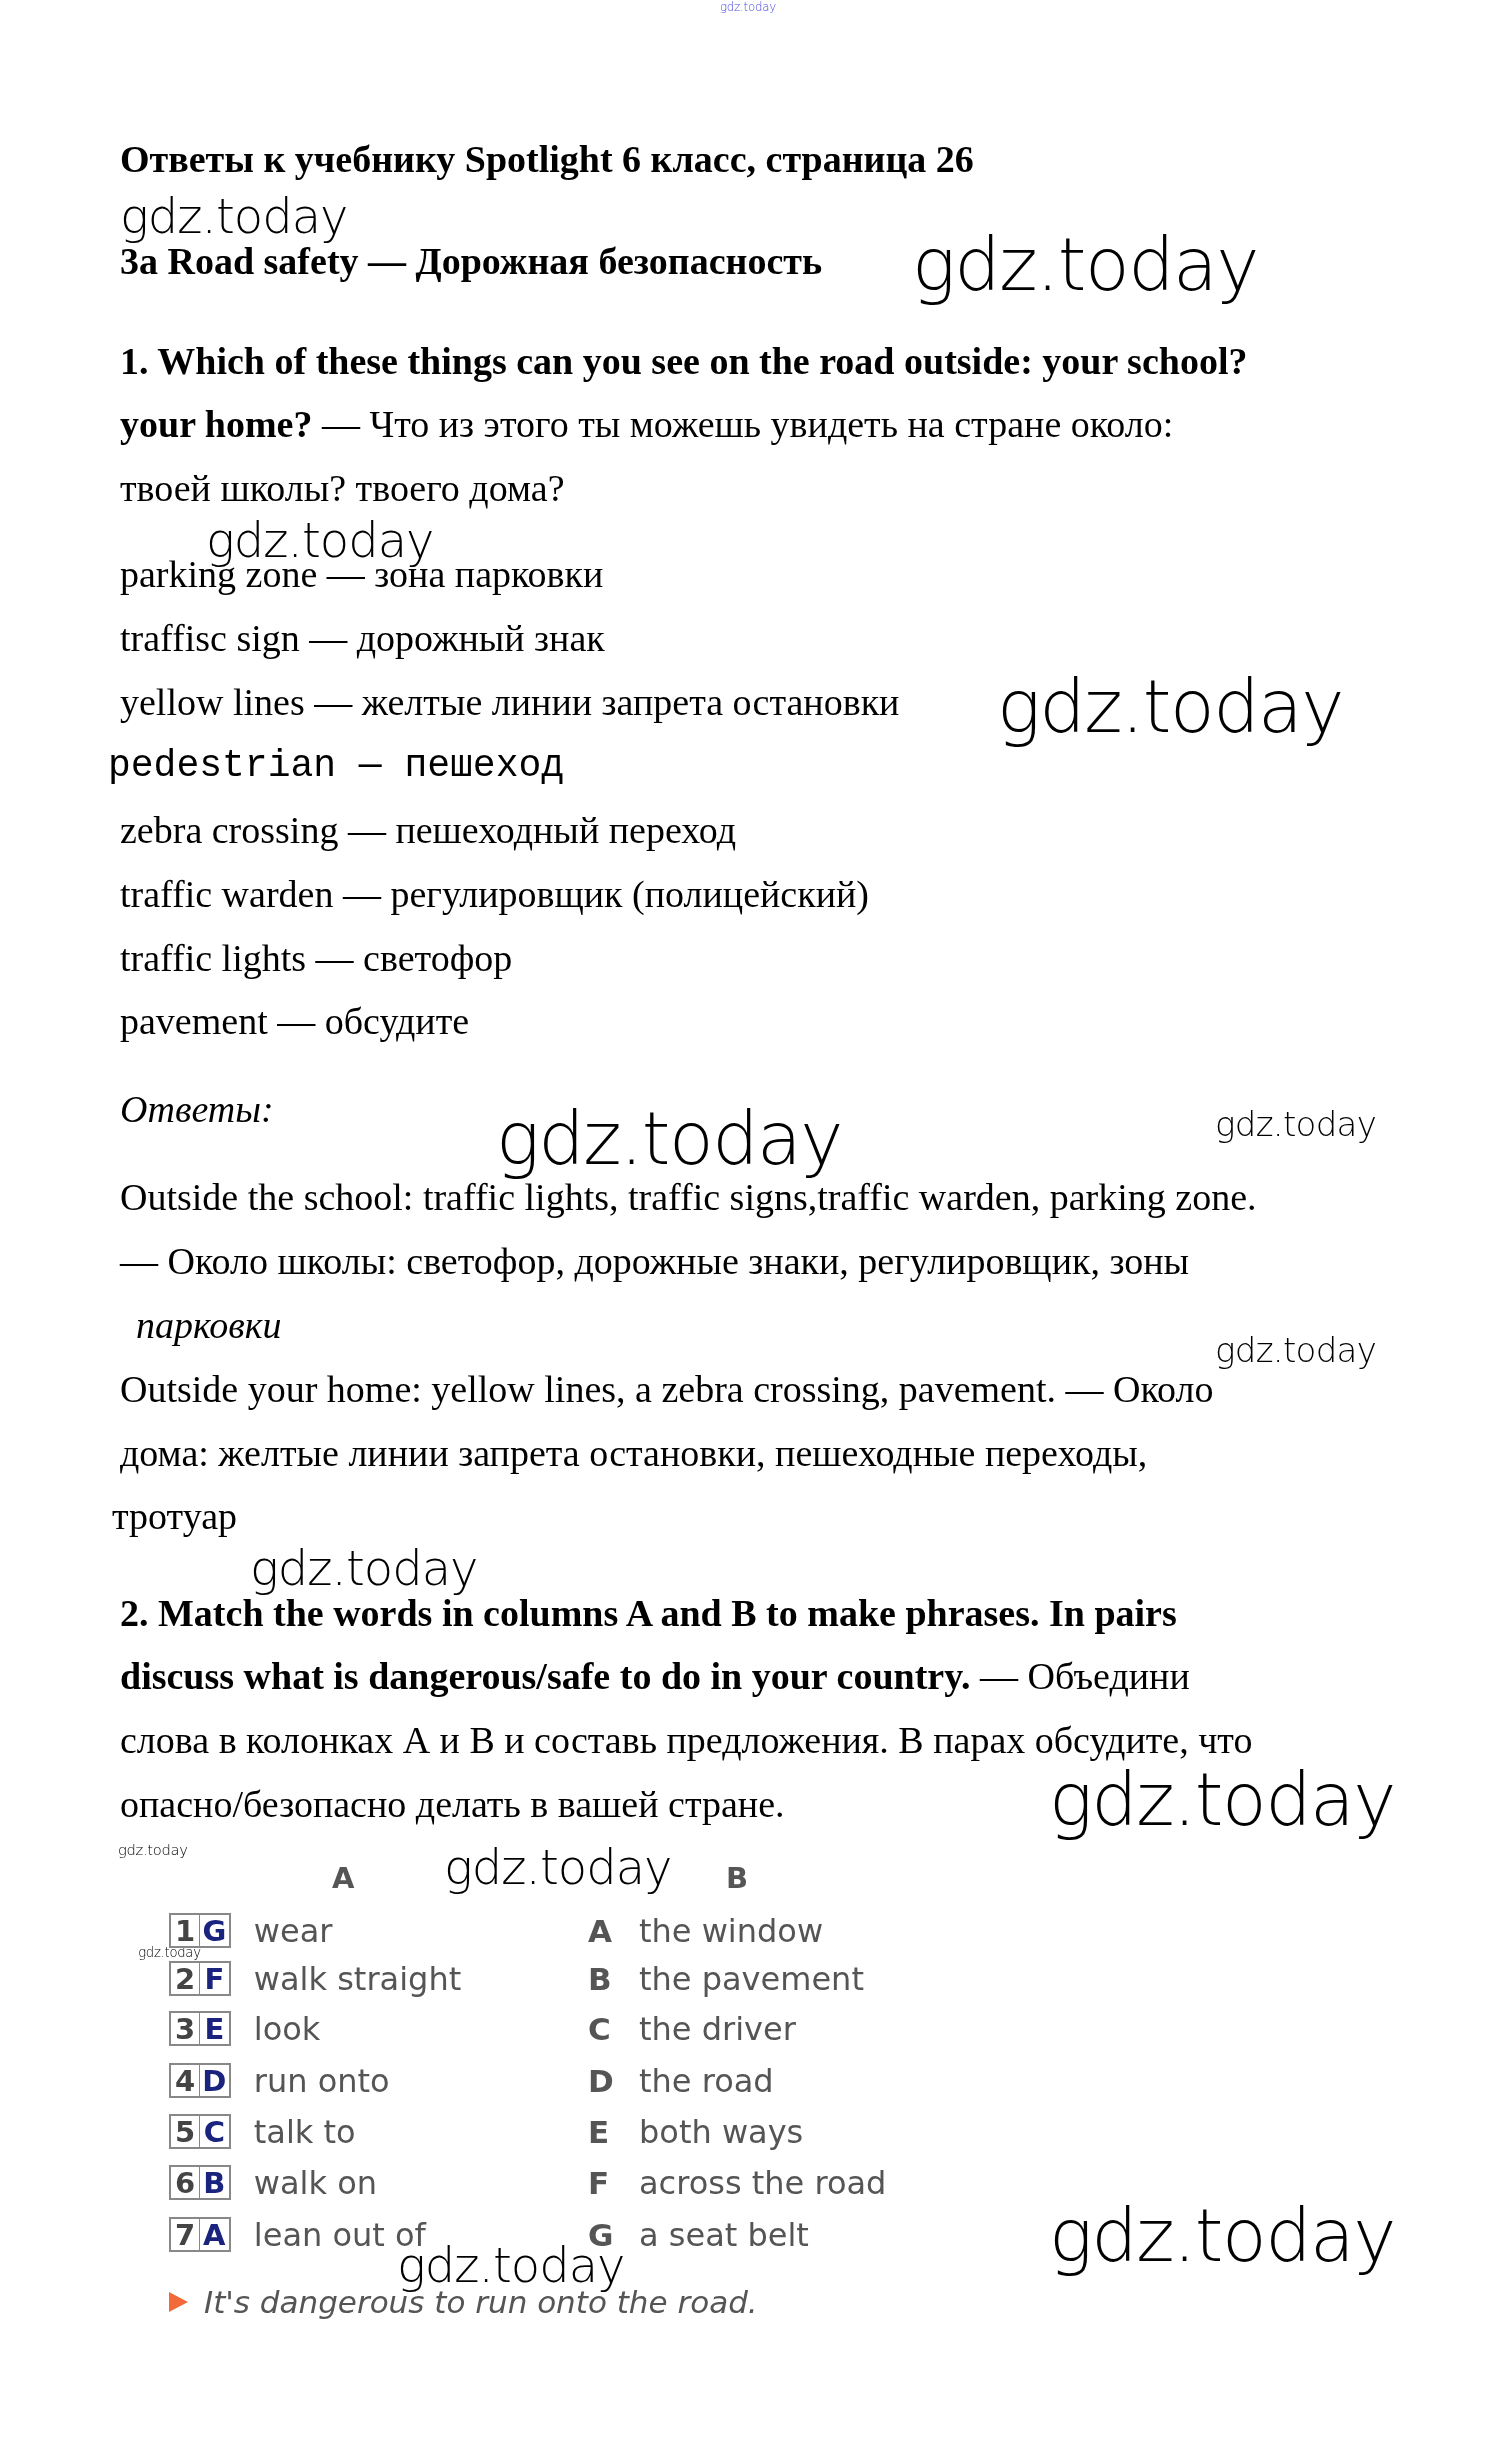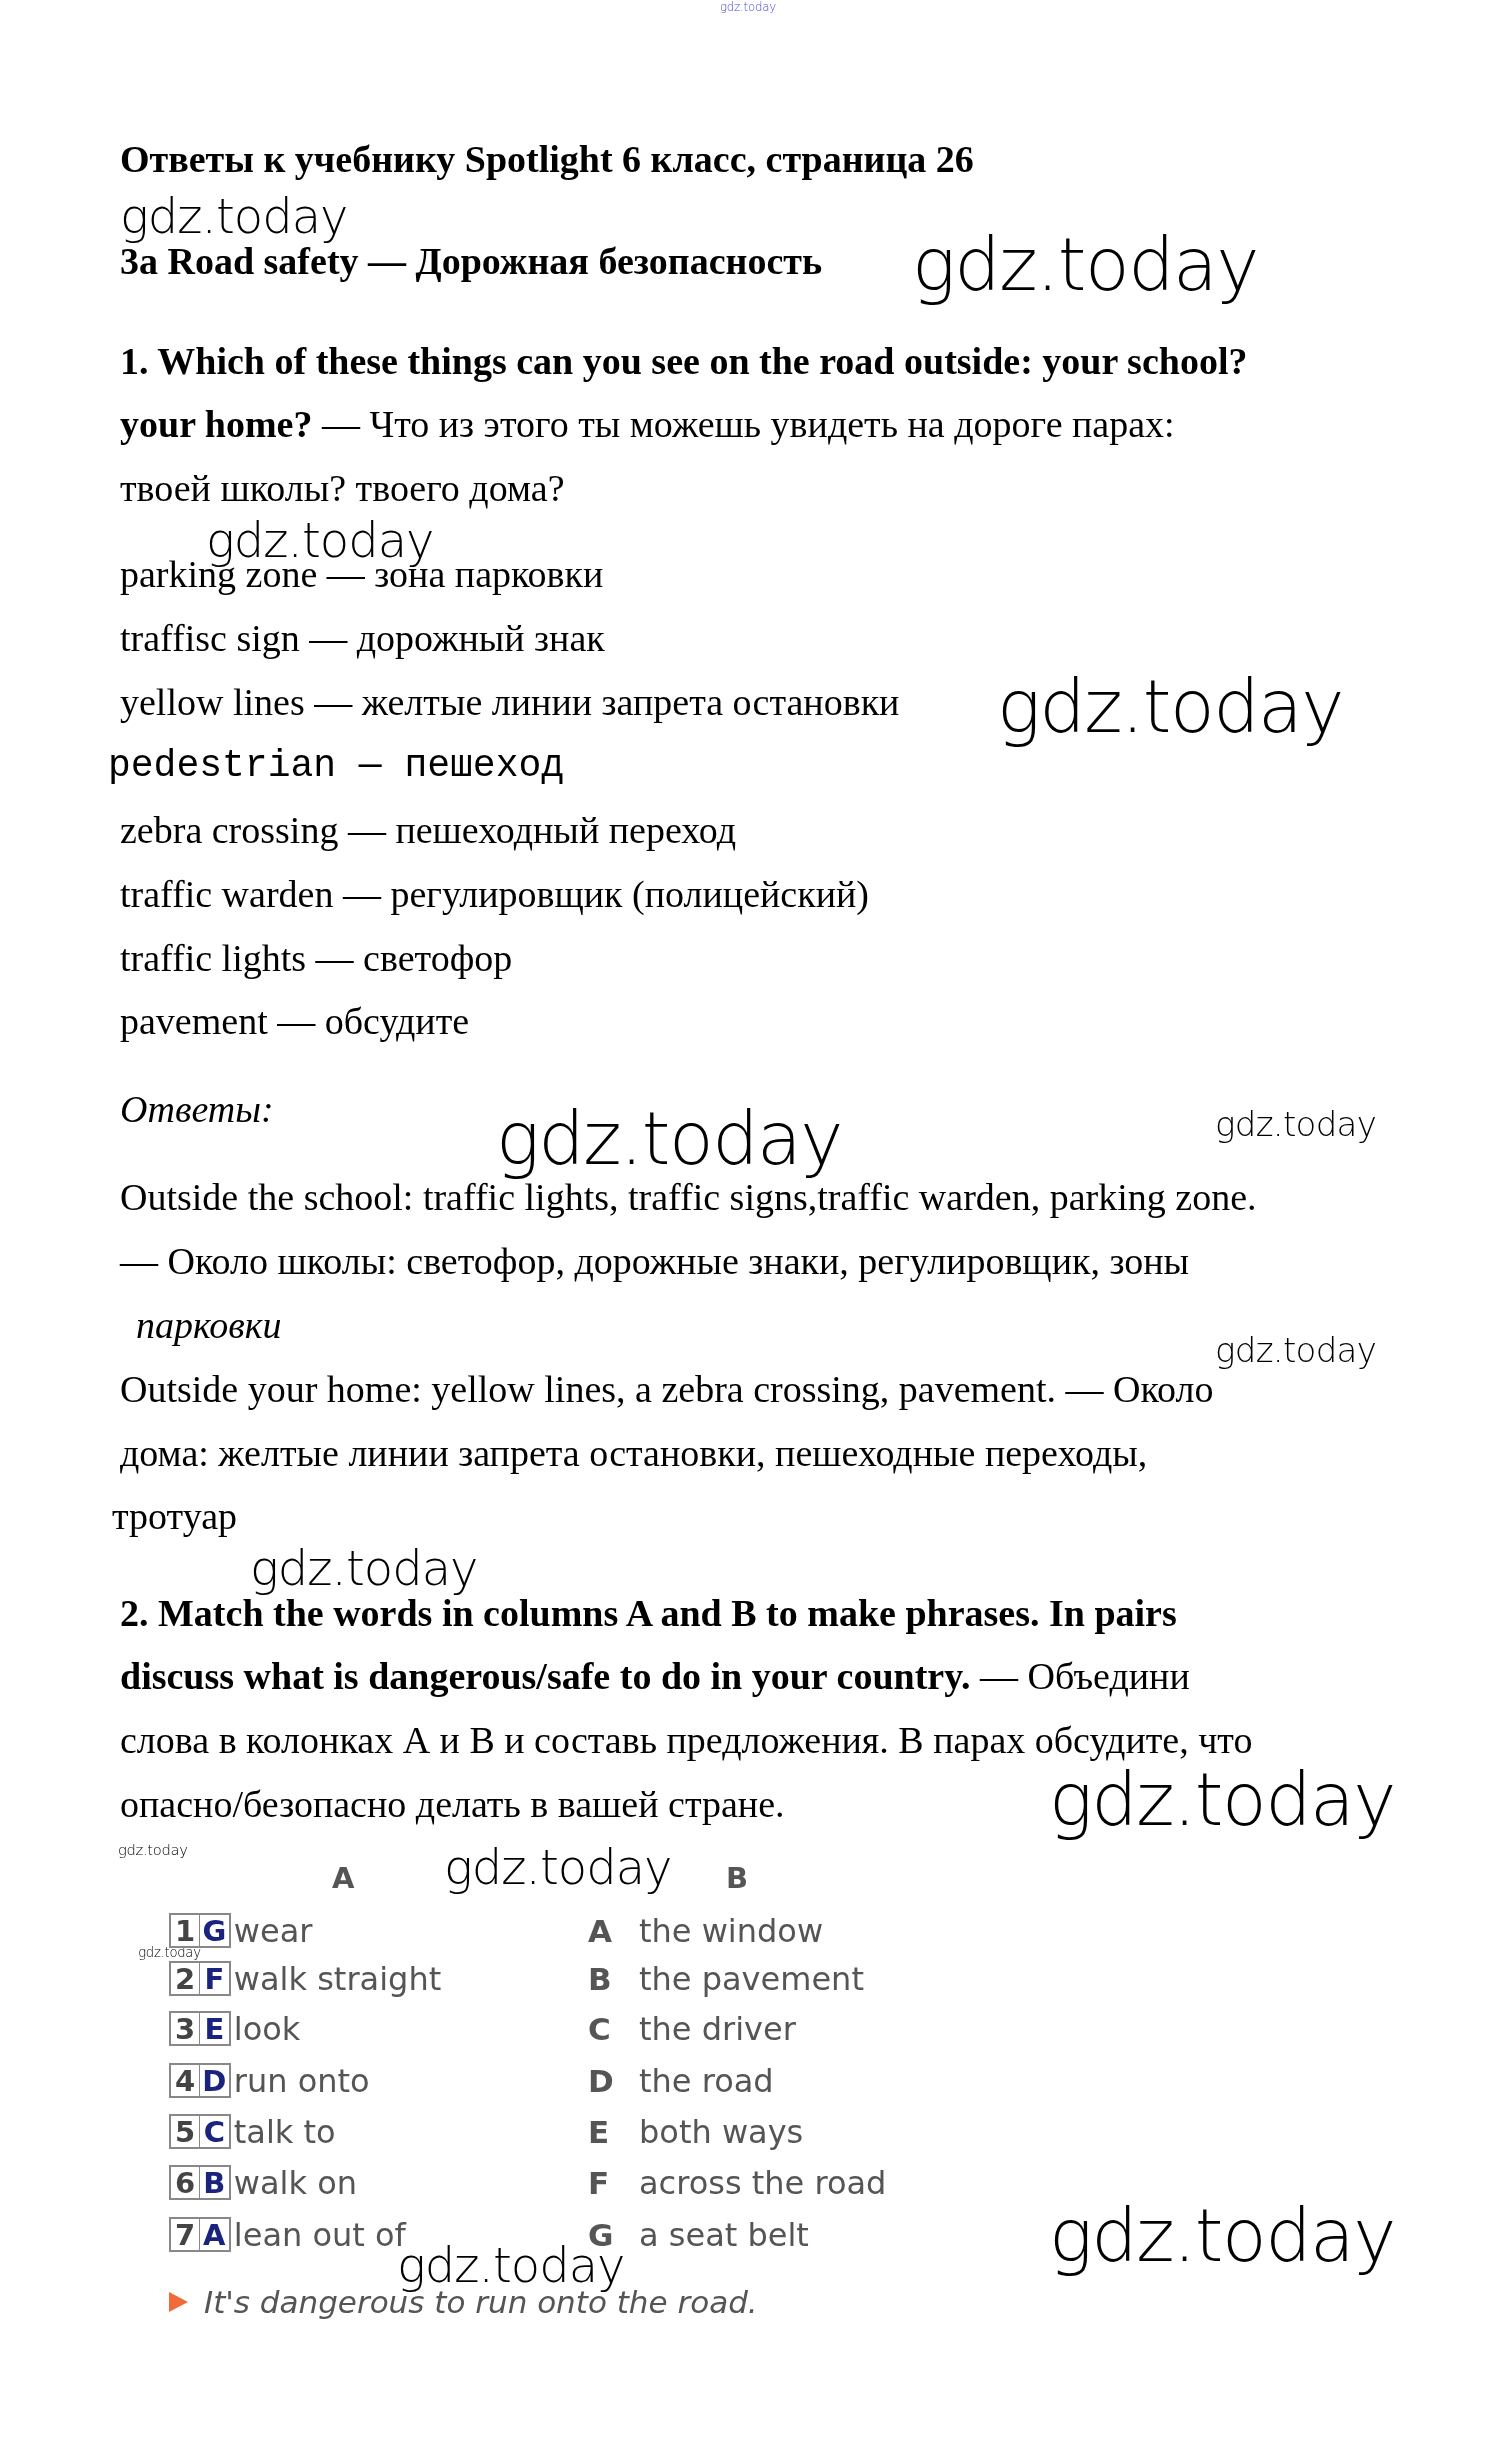--- a/index.html
+++ b/index.html
@@ -19,42 +19,42 @@
 
   
   .tb { position: absolute; left: 147px; top: 1851px; width: 749px; height: 485px;
         font-family: "DejaVu Sans", "Liberation Sans", sans-serif; color: #555; }
   .tb .colhead { position: absolute; font-size: 29px; font-weight: bold; color: #555; }
   .tb .row { position: absolute; left: 22px; height: 41px; display: flex; align-items: center; }
   .tb .box { width: 32px; height: 35px; border: 2.2px solid #888; display: flex; align-items: center;
              justify-content: center; font-size: 29px; font-weight: bold; box-sizing: border-box; background: #fff; }
   .tb .box.num { color: #444; }
   .tb .box.ans { color: #1a237e; border-left: 1.5px solid #888; margin-left: -2.2px; }
-  .tb .worda { margin-left: 3px; font-size: 32px; color: #555; }
+  .tb .worda { margin-left: 23px; font-size: 32px; color: #555; }
   .tb .rowb { position: absolute; left: 441px; height: 41px; display: flex; align-items: center; }
   .tb .letb { width: 51px; font-size: 31px; color: #555; font-weight: bold; }
   .tb .wordb { font-size: 32px; color: #555; }
   .tb .example { position: absolute; left: 22px; top: 433px; display: flex; align-items: center; }
   .tb .tri { width: 0; height: 0; border-top: 10.3px solid transparent; border-bottom: 10.3px solid transparent;
              border-left: 19px solid #f26a3a; margin-right: 16px; }
   .tb .extext { font-size: 31px; font-style: italic; color: #555; }
 </style>
 </head>
 <body>
 
 <div class="wm wm-top" style="left:720px; top:1.5px;">gdz.today</div>
 
 <div class="abs line bold" style="left:120px; top:140px;">Ответы к учебнику Spotlight 6 класс, страница 26</div>
 <div class="wm wm-lg" style="left:120px; top:192px;">gdz.today</div>
 <div class="abs line bold" style="left:120px; top:242px;">3a Road safety — Дорожная безопасность</div>
 <div class="wm wm-xl" style="left:912px; top:228px;">gdz.today</div>
 
 <div class="abs line bold" style="left:120px; top:342px;">1. Which of these things can you see on the road outside: your school?</div>
 <div class="abs line" style="left:120px; top:405px;">
-  <span class="bold">your home?</span><span> — Что из этого ты можешь увидеть на дороге парах:</span>
+  <span class="bold">your home?</span><span> — Что из этого ты можешь увидеть на стране около:</span>
 </div>
 <div class="abs line" style="left:120px; top:469px;">твоей школы? твоего дома?</div>
 
 <div class="wm wm-lg" style="left:206px; top:516px;">gdz.today</div>
 
 <div>
   <div class="abs line" style="left:120px; top:555px;">parking zone — зона парковки</div>
   <div class="abs line" style="left:120px; top:619px;">traffisc sign — дорожный знак</div>
   <div class="abs line" style="left:120px; top:683px;">yellow lines — желтые линии запрета остановки</div>
   <div class="abs line" style="left:108px; top:747px;font-family:Liberation Mono, monospace;">pedestrian — пешеход</div>

